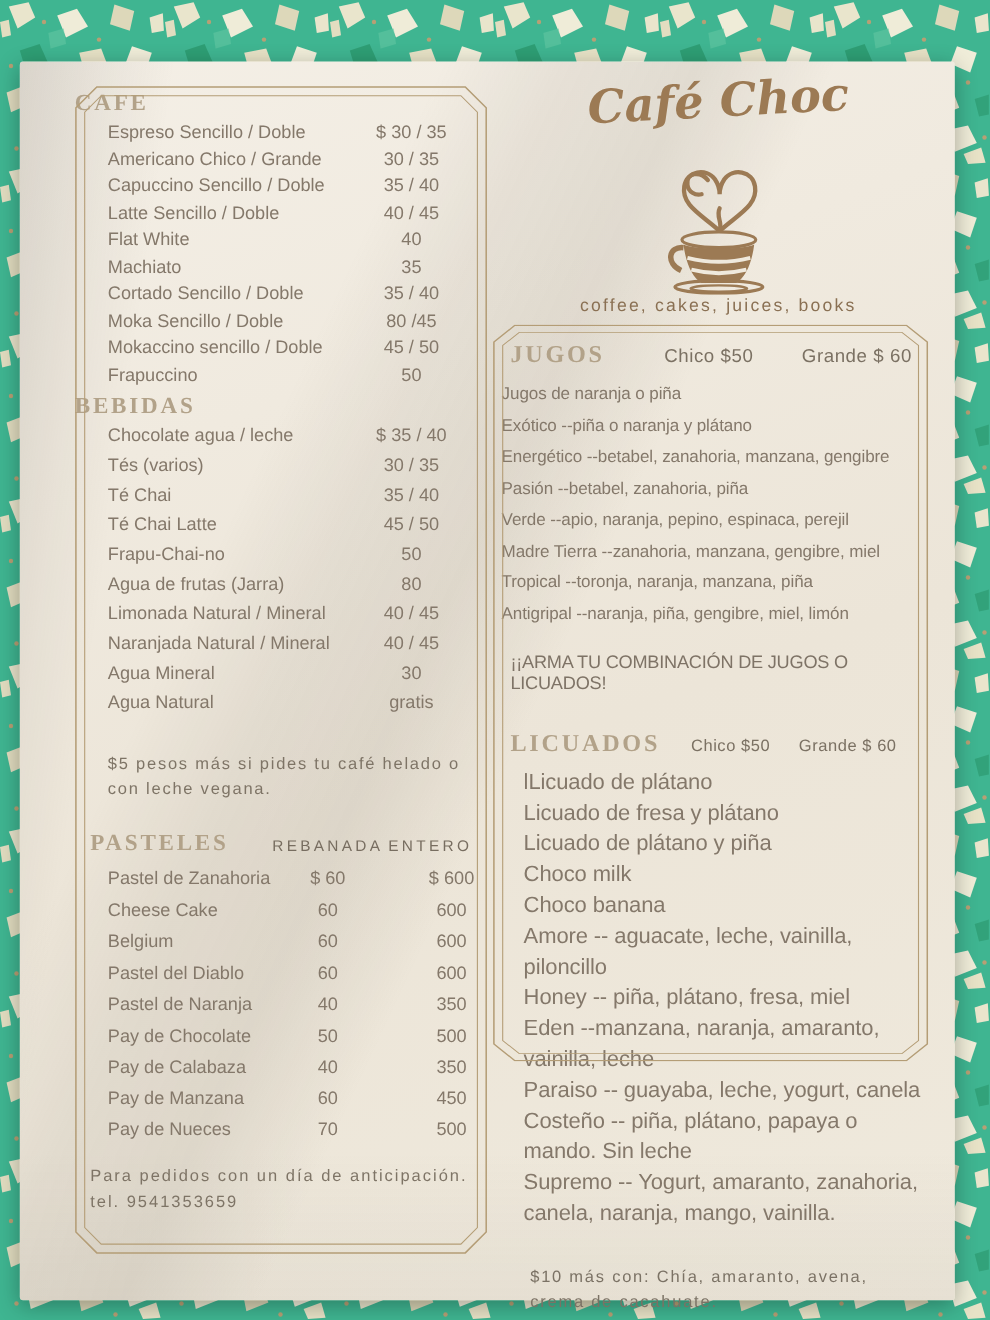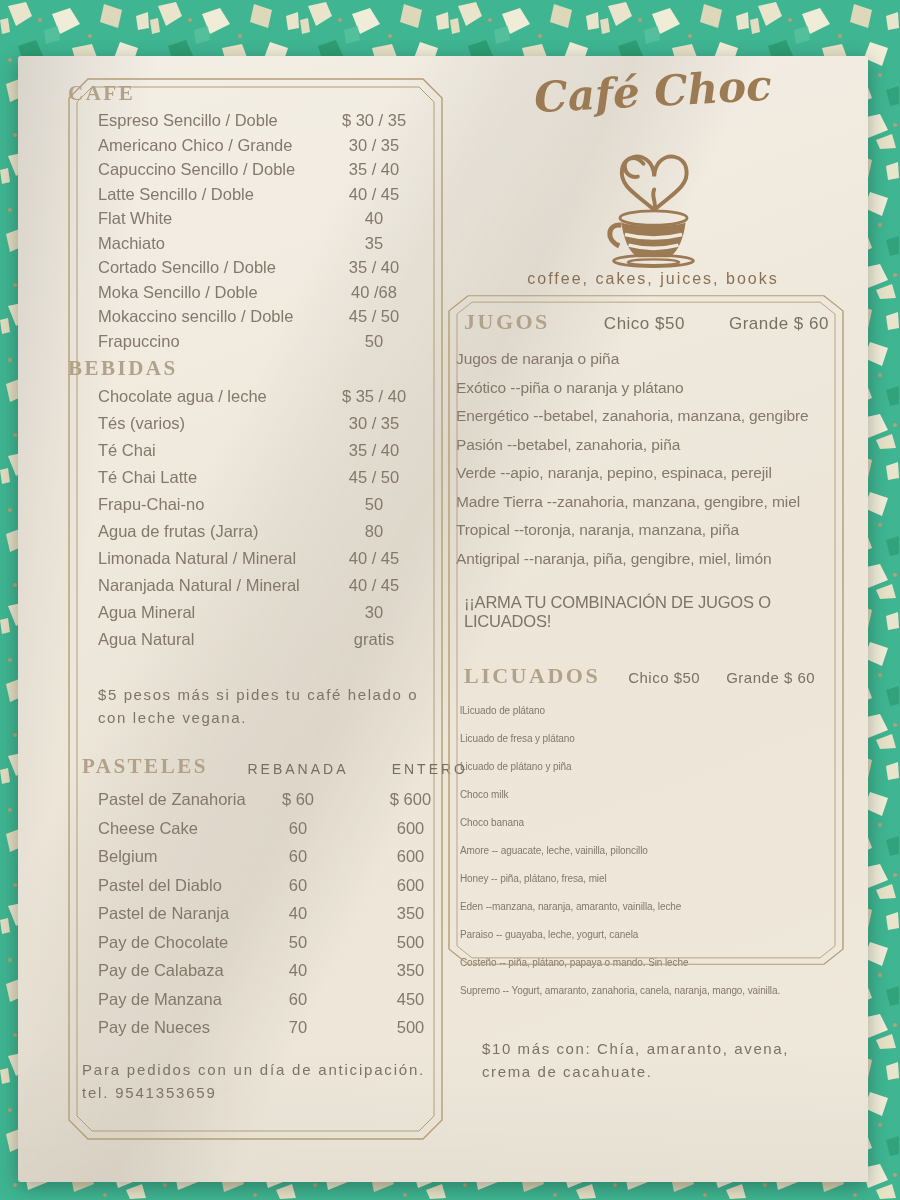--- a/index.html
+++ b/index.html
@@ -32,21 +32,21 @@
   .mrow .pr{width:130px;text-align:center;white-space:nowrap;}
   .list-bebidas .mrow{line-height:27px;}
 
   .note{margin:30px 0 0 30px;width:322px;font-size:15px;letter-spacing:1.6px;
         line-height:23px;color:#7e7466;}
 
   .pastelhead{position:relative;margin-top:22px;height:34px;}
   .pastelhead h2{position:absolute;left:14px;top:0;}
   .pastelhead .colh{position:absolute;top:10px;font-size:14px;letter-spacing:3px;color:#776d60;}
   .colh.reb{left:165px;width:130px;text-align:center;}
-  .colh.ent{left:285px;width:115px;text-align:right;}
+  .colh.ent{left:285px;width:115px;text-align:left;}
 
   .prow{position:relative;line-height:28.5px;font-size:16.5px;padding-left:30px;}
   .prow .reb{position:absolute;left:165px;top:0;width:130px;text-align:center;}
   .prow .ent{position:absolute;left:285px;top:0;width:115px;text-align:center;}
 
   .footnote{margin:16px 0 0 14px;font-size:15px;letter-spacing:1.8px;line-height:23px;color:#7e7466;}
 
   .jhead{display:flex;align-items:baseline;padding-left:16px;margin-top:12px;}
   .jhead h2{font-size:22px;}
   .jhead .sz{font-size:17px;color:#7b7163;letter-spacing:.5px;}
@@ -54,21 +54,21 @@
   .jhead .sz.second{margin-left:44px;}
   .lhead{margin-top:30px;}
   .lhead .sz{font-size:15px;}
   .lhead .sz.first{margin-left:28px;}
   .lhead .sz.second{margin-left:26px;}
 
   .jlist{margin-top:8px;}
   .jlist li{padding-left:8px;line-height:28.5px;font-size:15.5px;letter-spacing:-.1px;}
   .combo{margin:20px 0 0 16px;font-size:16.5px;color:#7e7366;letter-spacing:-.2px;}
   .llist{margin-top:6px;}
-  .llist li{padding-left:12px;line-height:28px;font-size:10px;letter-spacing:-.1px;width:368px;}
+  .llist li{padding-left:12px;line-height:28px;font-size:20px;letter-spacing:-.1px;width:368px;margin-left:16px;}
   .extra{margin:32px 0 0 34px;width:332px;font-size:15px;letter-spacing:1.6px;
          line-height:23px;color:#7b7265;}
 
   .logo{position:absolute;left:470px;top:10px;width:330px;text-align:center;color:#9c7a54;}
   .logo-title{font-family:"DejaVu Serif","Liberation Serif",serif;font-style:italic;
               font-weight:700;font-size:42px;line-height:52px;transform:rotate(-3deg);}
   .logo-art{width:175px;height:150px;margin:0 auto;display:block;}
   .tagline{font-size:16px;letter-spacing:2px;color:#8a7053;margin-top:2px;}
 </style>
 </head>
@@ -172,21 +172,21 @@
             <span class="pr">35</span>
           </li>
 
           <li class="mrow">
             <span class="nm">Cortado Sencillo / Doble</span>
             <span class="pr">35 / 40</span>
           </li>
 
           <li class="mrow">
             <span class="nm">Moka Sencillo / Doble</span>
-            <span class="pr">40 /68</span>
+            <span class="pr">80 /45</span>
           </li>
 
           <li class="mrow">
             <span class="nm">Mokaccino sencillo / Doble</span>
             <span class="pr">45 / 50</span>
           </li>
 
           <li class="mrow">
             <span class="nm">Frapuccino</span>
             <span class="pr">50</span>

